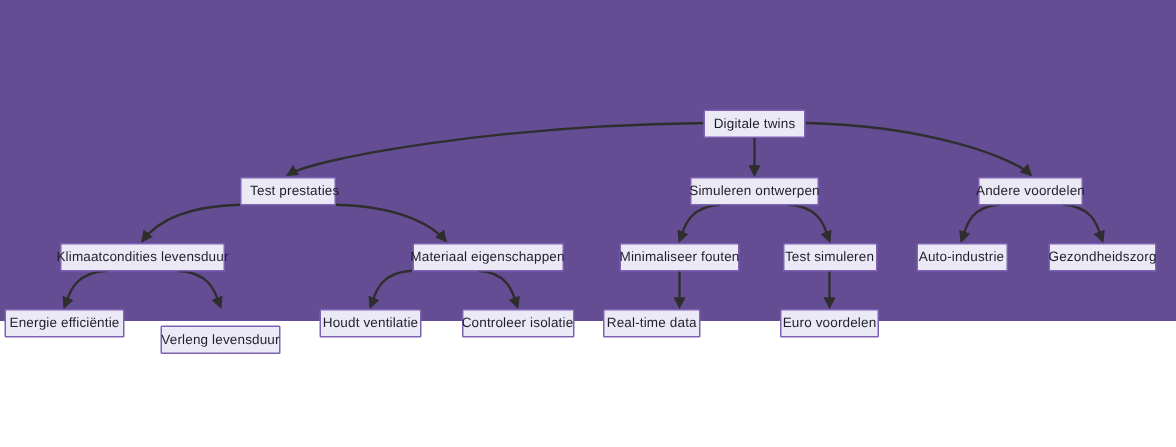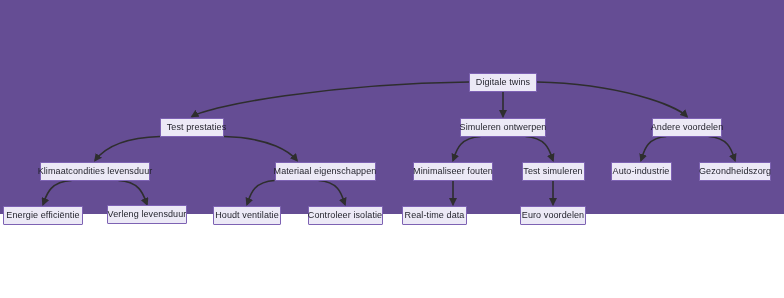--- a/index.html
+++ b/index.html
@@ -97,21 +97,21 @@
       </div>
       <div class="node" style="left: 610.5px; top: 161.5px; width: 61px;">
         <span>Auto-industrie</span>
       </div>
       <div class="node" style="left: 699px; top: 161.5px; width: 72px;">
         <span>Gezondheidszorg</span>
       </div>
       <div class="node" style="left: 3px; top: 205.5px; width: 80px;">
         <span>Energie efficiëntie</span>
       </div>
-      <div class="node" style="left: 107px; top: 205px; width: 80px;">
+      <div class="node" style="left: 107px; top: 217px; width: 80px;">
         <span>Verleng levensduur</span>
       </div>
       <div class="node" style="left: 213px; top: 205.5px; width: 68px;">
         <span>Houdt ventilatie</span>
       </div>
       <div class="node" style="left: 307.5px; top: 205.5px; width: 75px;">
         <span>Controleer isolatie</span>
       </div>
       <div class="node" style="left: 402px; top: 205.5px; width: 65px;">
         <span>Real-time data</span>

